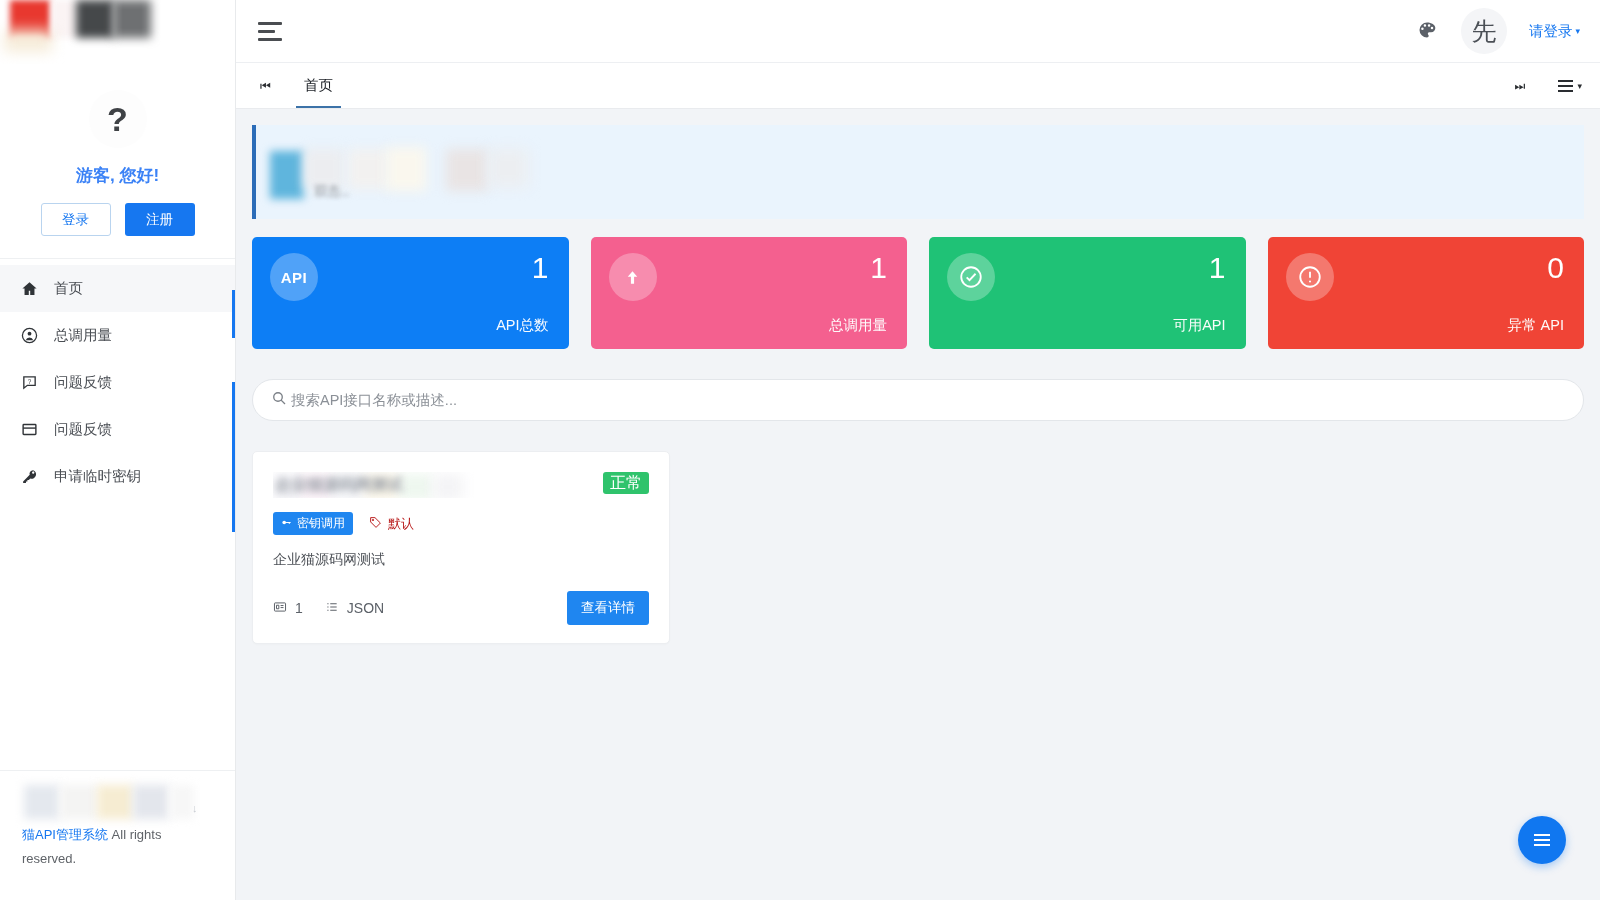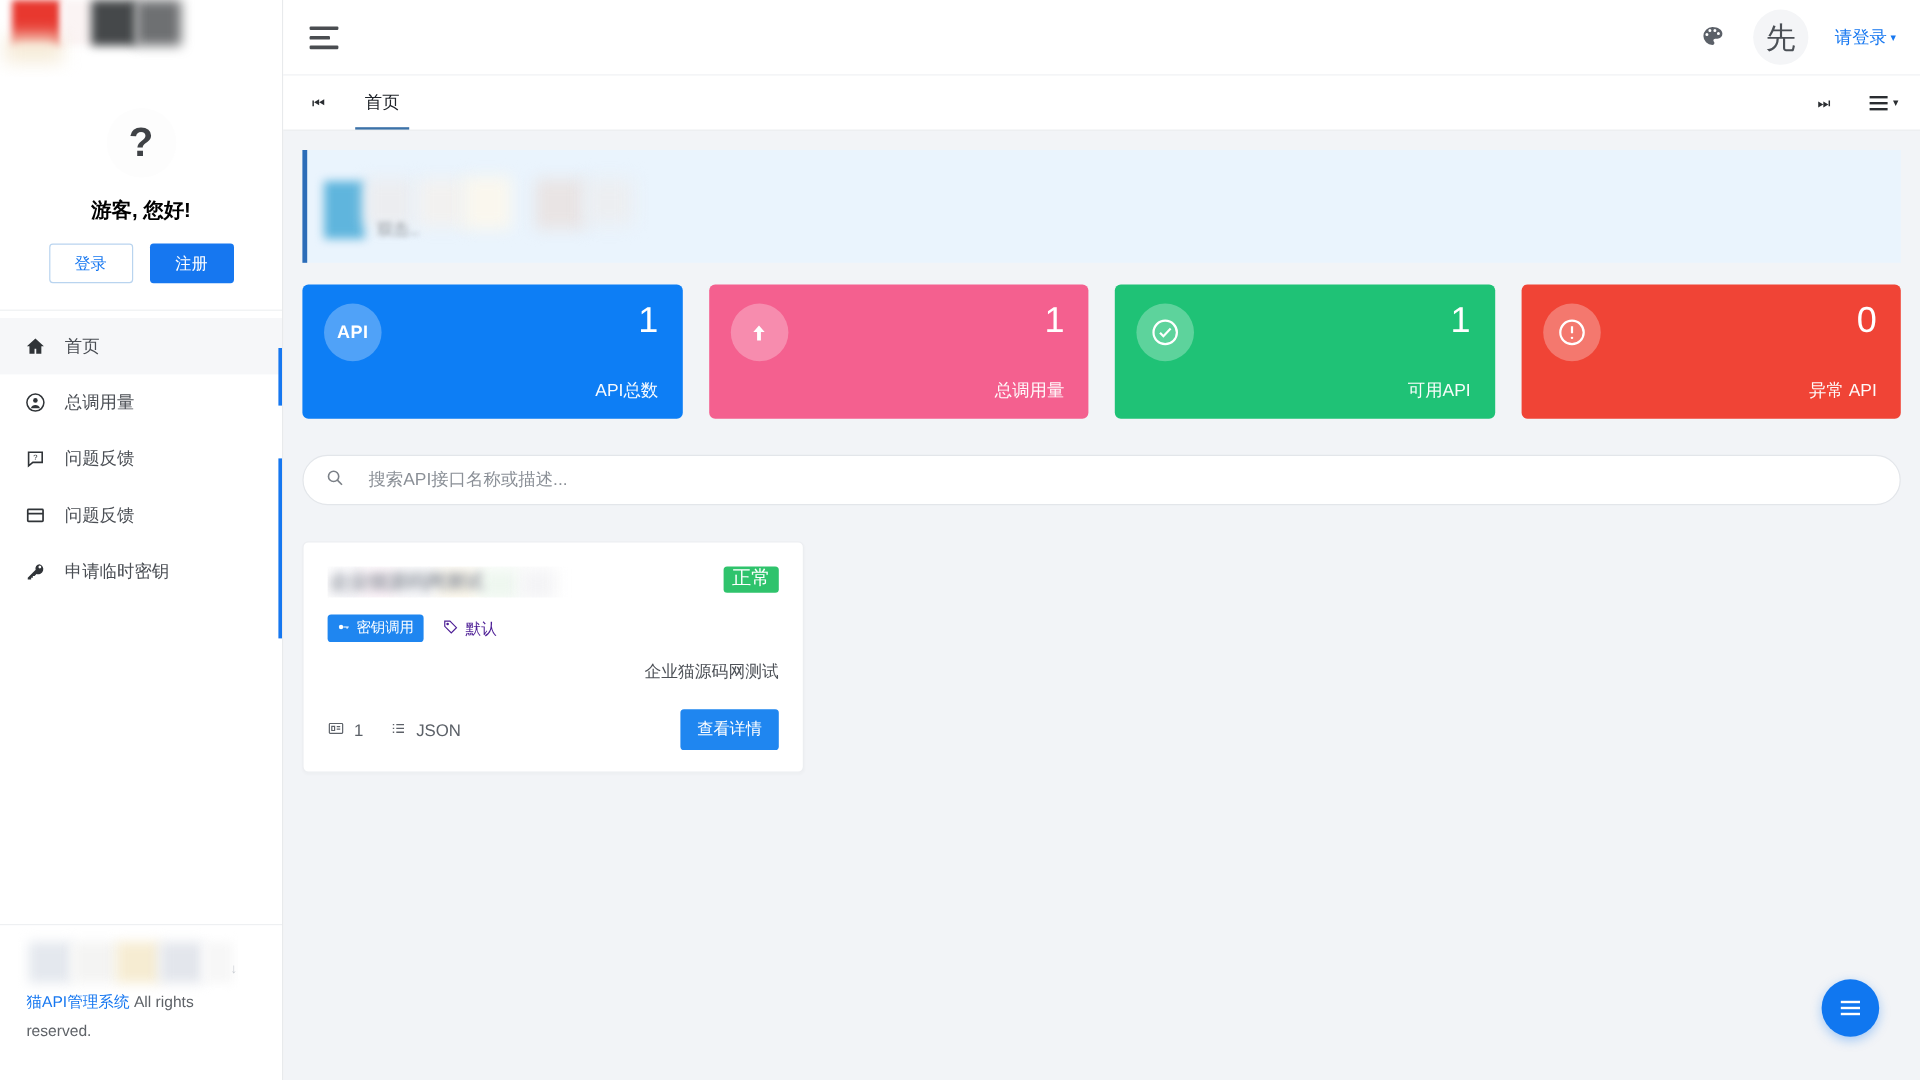--- a/index.html
+++ b/index.html
@@ -35,21 +35,21 @@
     padding: 26px 0 22px 0;
     text-align: center;
     border-bottom: 1px solid #eef0f2;
   }
   .avatar-big {
     width: 58px; height: 58px; margin: 0 auto 16px auto;
     border-radius: 50%; background: #fdfdfd;
     display: flex; align-items: center; justify-content: center;
     font-size: 34px; font-weight: bold; color: #3f4246;
   }
-  .greet { font-size: 17px; font-weight: bold; color: #000000; margin-bottom: 16px; }
+  .greet { font-size: 17px; font-weight: bold; color: #3b82f6; margin-bottom: 16px; }
   .auth-btns { display: flex; justify-content: center; gap: 14px; }
   .btn-login {
     width: 70px; height: 33px; line-height: 31px;
     border: 1px solid #b9d4ef; background: #fff; color: #1677f0;
     font-size: 13.5px; border-radius: 3px; cursor: pointer; text-align: center;
   }
   .btn-reg {
     width: 70px; height: 33px; line-height: 33px;
     border: none; background: #1677f0; color: #fff;
     font-size: 13.5px; border-radius: 3px; cursor: pointer; text-align: center;
@@ -161,21 +161,21 @@
     display: flex; align-items: center; justify-content: center;
     font-size: 15px; font-weight: bold; letter-spacing: 0.5px;
   }
   .stat-num { font-size: 30px; font-weight: 300; line-height: 1; }
   .stat-lab { font-size: 14.5px; text-align: right; opacity: 0.97; }
 
   
   .search-wrap { margin-bottom: 30px; }
   .search-box {
     height: 42px; background: #fff; border: 1px solid #e3e6ea; border-radius: 21px;
-    display: flex; align-items: center; padding: 0 18px; gap: 20px;
+    display: flex; align-items: center; padding: 0 18px; gap: 4px;
   }
   .search-box svg { color: #7b8087; flex: 0 0 auto; }
   .search-box input {
     flex: 1; border: none; outline: none; font-size: 14.5px; color: #30343a;
     font-family: "Liberation Sans", sans-serif; background: transparent;
   }
   .search-box input::placeholder { color: #8b9097; }
 
   
   .cards { display: flex; flex-wrap: wrap; gap: 22px; }
@@ -200,23 +200,23 @@
   .badge-ok {
     background: #2fc36c; color: #fff; font-size: 16px;
     padding: 1px 7px; border-radius: 3px; line-height: 1.25;
   }
   .ac-tags { display: flex; align-items: center; gap: 16px; margin-top: 10px; }
   .tag-key {
     background: #1f86f0; color: #fff; font-size: 12px;
     padding: 3px 8px; border-radius: 3px; display: flex; align-items: center; gap: 5px;
   }
   .tag-def {
-    color: #4c1d95; font-size: 13px; display: flex; align-items: center; gap: 6px;
-  }
-  .ac-desc { margin-top: 16px; font-size: 14px; color: #4d5157; text-align: right; }
+    color: #b91c1c; font-size: 13px; display: flex; align-items: center; gap: 6px;
+  }
+  .ac-desc { margin-top: 16px; font-size: 14px; color: #4d5157; }
   .ac-foot { margin-top: 22px; display: flex; align-items: center; gap: 22px; }
   .ac-stat { display: flex; align-items: center; gap: 8px; font-size: 14px; color: #5c6168; }
   .btn-detail {
     margin-left: auto; background: #1f86f0; color: #fff; border: none;
     font-size: 13.5px; padding: 8px 14px; border-radius: 3px; cursor: pointer;
     font-family: "Liberation Sans", sans-serif;
   }
 
   
   .fab {

